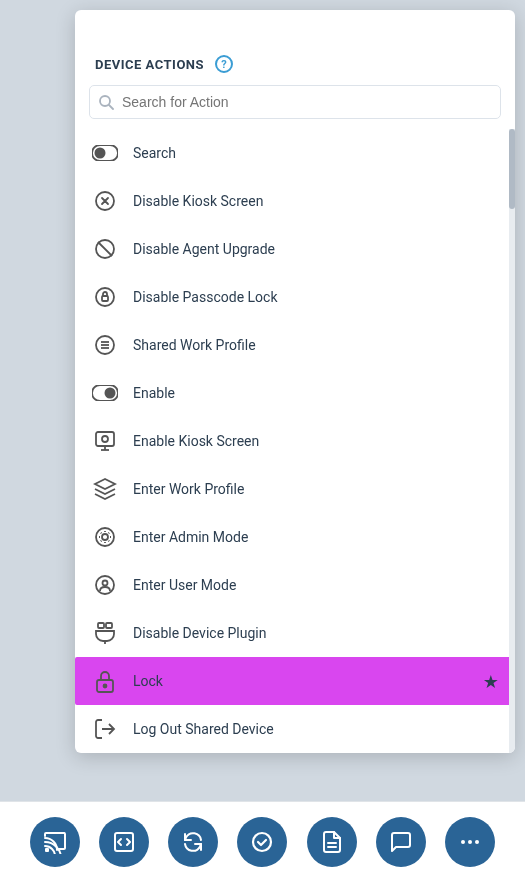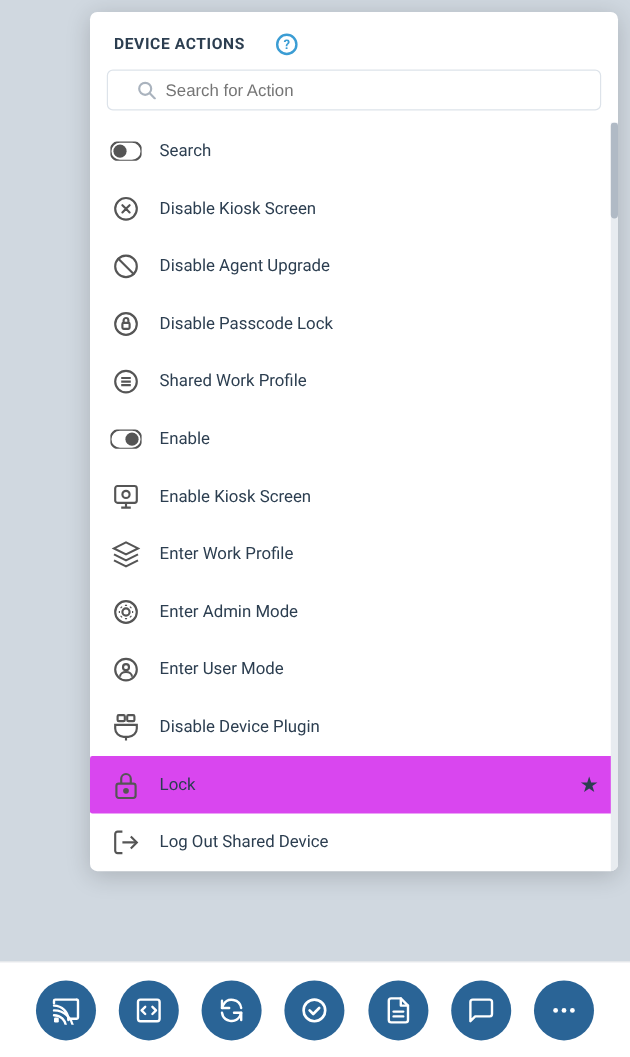--- a/index.html
+++ b/index.html
@@ -29,21 +29,22 @@
       box-shadow: 0 4px 20px rgba(0,0,0,0.18);
       overflow: hidden;
       display: flex;
       flex-direction: column;
     }
 
     .panel-header {
       display: flex;
       align-items: center;
       padding: 18px 20px 12px;
-      gap: 26px;
+      gap: 11px;
+      margin-top: 27px;
     }
 
     .panel-title {
       font-size: 13px;
       font-weight: 700;
       color: #2c3e50;
       letter-spacing: 0.5px;
       text-transform: uppercase;
     }
 
@@ -64,21 +65,21 @@
     .search-container {
       padding: 0 14px 10px;
     }
 
     .search-box {
       width: 100%;
       display: flex;
       align-items: center;
       border: 1.5px solid #dde3ea;
       border-radius: 5px;
-      padding: 8px 24px;
+      padding: 8px 8px;
       gap: 8px;
       background: #fff;
     }
 
     .search-icon-svg {
       color: #aab3be;
       flex-shrink: 0;
     }
 
     .search-input {

